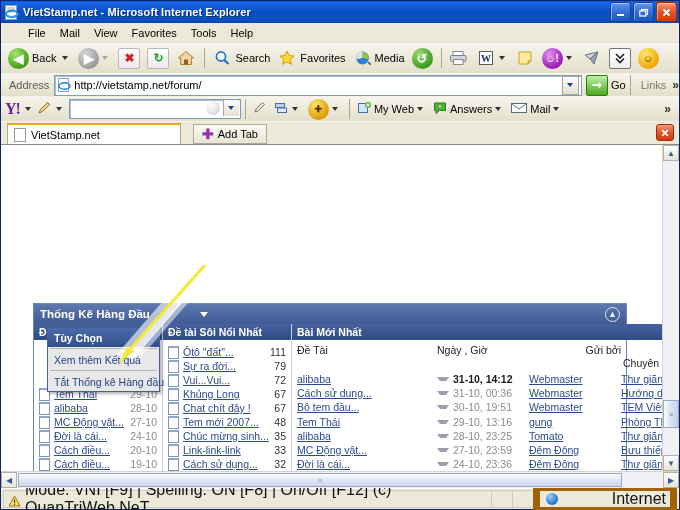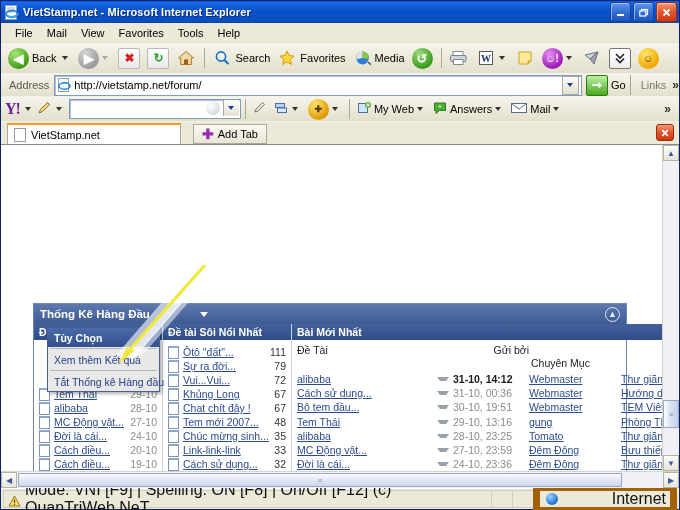--- a/index.html
+++ b/index.html
@@ -20,21 +20,21 @@
   .tb-icon{width:15px;height:15px;flex:0 0 15px;margin-right:4px;position:relative;}
   .tb-title{color:#fff;font-weight:bold;font-size:11px;text-shadow:1px 1px 0 rgba(0,0,0,.45);
     white-space:nowrap;flex:1 1 auto;letter-spacing:.1px;}
   .tb-btns{display:flex;gap:2px;align-items:center;}
   .tb-btn{width:19px;height:18px;border-radius:3px;border:1px solid #1b3f9c;
     display:flex;align-items:center;justify-content:center;font-size:9px;color:#fff;font-weight:bold;
     background:linear-gradient(to bottom,#5f97ec,#2e6ad0 55%,#1f57bb);box-shadow:inset 1px 1px 0 rgba(255,255,255,.45);}
   .tb-btn.close{background:linear-gradient(to bottom,#f49a7b,#e2542a 50%,#c93b12);border-color:#9e2a08;}
 
   
-  .menubar{height:19px;flex:0 0 19px;background:#ece9d8;display:flex;align-items:center;padding-left:7px;
+  .menubar{height:19px;flex:0 0 19px;background:#ece9d8;display:flex;align-items:center;padding-left:20px;
     border-bottom:1px solid #e3dfcf;}
   .menubar .mi{padding:2px 7px;color:#000;font-size:11px;}
 
   
   .toolbar{background:linear-gradient(to bottom,#f6f5ee,#ece9d8 55%,#e3dfcc);
     display:flex;align-items:center;}
   .tbar1{height:30px;flex:0 0 30px;padding-left:4px;}
   .tbtn{display:flex;align-items:center;height:24px;padding:0 3px;margin-right:1px;color:#000;font-size:11px;white-space:nowrap;}
   .sep{width:1px;height:20px;background:#aca899;margin:0 4px;flex:0 0 1px;}
   .caret{width:0;height:0;border-left:3px solid transparent;border-right:3px solid transparent;
@@ -545,20 +545,21 @@
                   <span class="val dark">32</span>
                 </div>
               </div>
 
           </div>
 
           <div class="colC">
             <div class="sec-head">Bài Mới Nhất</div>
             <div class="thead">
               <span class="th-topic">Đề Tài</span>
+              <span class="th-date">Ngày , Giờ</span>
               <span class="th-by">Gửi bởi</span>
               <span class="th-cat">
                 <span>Chuyên Mục</span>
               </span>
             </div>
             <div id="latestRows">
                 <div class="trow">
                   <span class="c1">
                     <span class="ico orange"></span>
                     <span class="lnk">alibaba</span>

